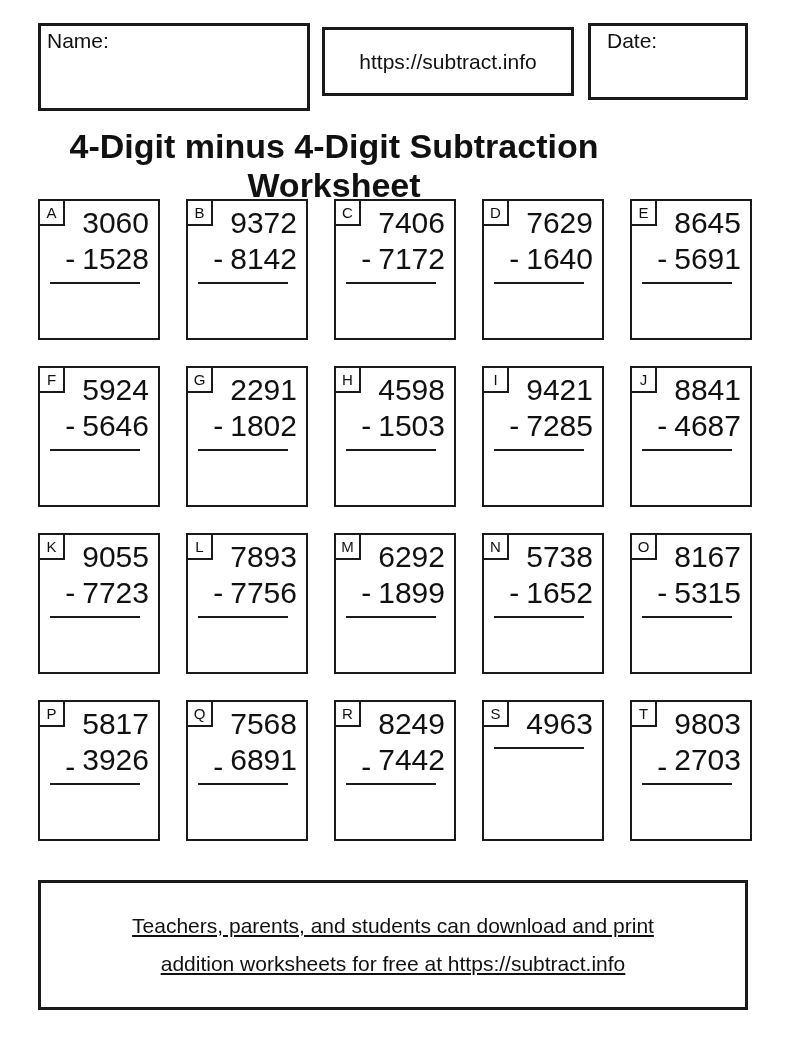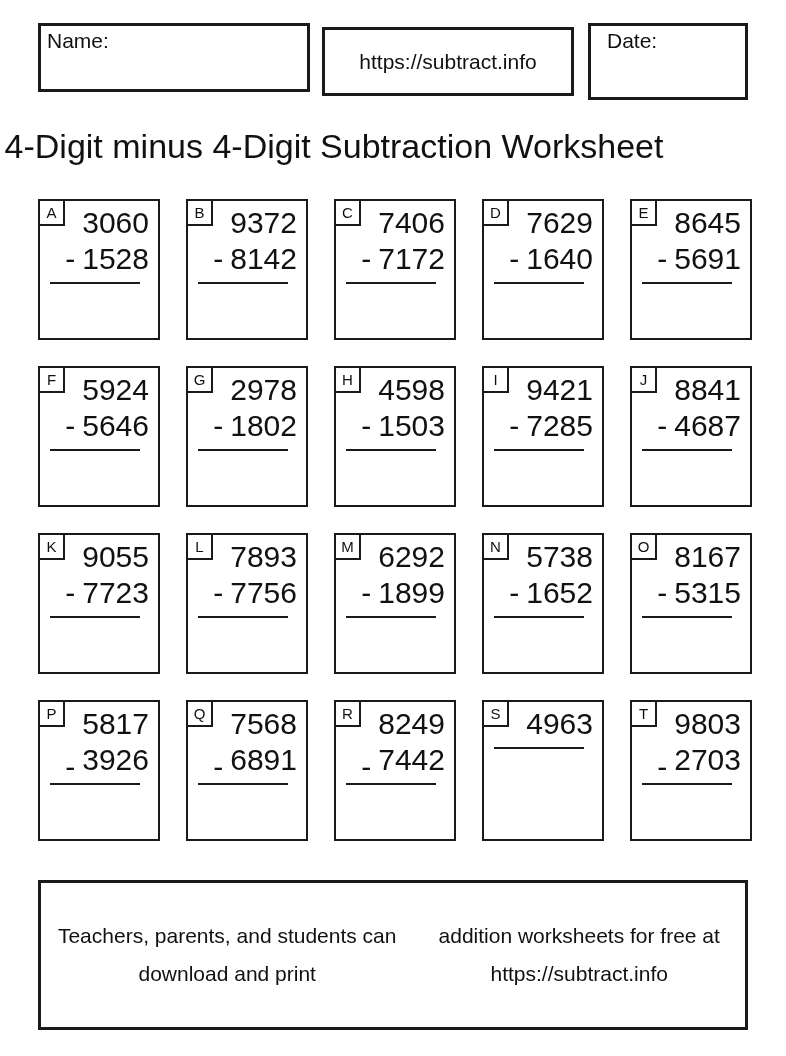--- a/index.html
+++ b/index.html
@@ -16,36 +16,36 @@
     background: #ffffff;
     overflow: hidden;
   }
 
   
   .hbox {
     position: absolute;
     border: 3px solid #1a1a1a;
     background: #ffffff;
   }
-  .name-box  { left: 38px;  top: 23px; width: 272px; height: 69px; padding: 3px 6px; }
+  .name-box  { left: 38px;  top: 23px; width: 272px; height: 88px; padding: 3px 6px; }
   .date-box  { left: 588px; top: 23px; width: 160px; height: 77px; padding: 3px 16px; }
   .hbox .corner-label { font-size: 21px; line-height: 1.15; }
   .info-box {
     left: 322px; top: 27px; width: 252px; height: 69px;
     display: flex; flex-direction: column; justify-content: center; align-items: center;
     text-align: center; font-size: 21px; line-height: 31px;
   }
 
   
   .title {
     position: absolute;
     left: 0; top: 127px; width: 668px;
     text-align: center;
     font-size: 34px;
-    font-weight: 400;
+    font-weight: 700;
     letter-spacing: 0px;
   }
 
   
   .grid {
     position: absolute;
     left: 38px; top: 199px; width: 714px;
     display: flex; flex-wrap: wrap;
     justify-content: space-between;
   }
@@ -76,26 +76,27 @@
   .op-low { transform: translateY(7px); }
   .answer-line {
     margin: 5px 9px 0 10px;
     border-bottom: 2px solid #1a1a1a;
   }
   .answer-space { height: 52px; }
 
   
   .footer {
     position: absolute;
-    left: 38px; top: 880px; width: 710px; height: 150px;
+    left: 38px; top: 880px; width: 710px; height: 130px;
     border: 3px solid #1a1a1a;
-    display: flex; flex-direction: row; justify-content: center; align-items: center;
+    display: flex; flex-direction: column; justify-content: center; align-items: center;
     text-align: center;
     font-size: 21px;
     line-height: 38px;
+    text-decoration: underline;
   }
 </style>
 </head>
 <body>
 
 <div class="page">
 
   <div class="hbox name-box">
     <span class="corner-label">Name:</span>
   </div>
@@ -167,21 +168,21 @@
         <div>5924</div>
         <div><span class="op">-</span><span>5646</span></div>
         <div class="answer-line"></div>
         <div class="answer-space"></div>
       </div>
     </div>
 
     <div class="cell">
       <div class="plabel">G</div>
       <div class="nums">
-        <div>2978</div>
+        <div>2291</div>
         <div><span class="op">-</span><span>1802</span></div>
         <div class="answer-line"></div>
         <div class="answer-space"></div>
       </div>
     </div>
 
     <div class="cell">
       <div class="plabel">H</div>
       <div class="nums">
         <div>4598</div>

